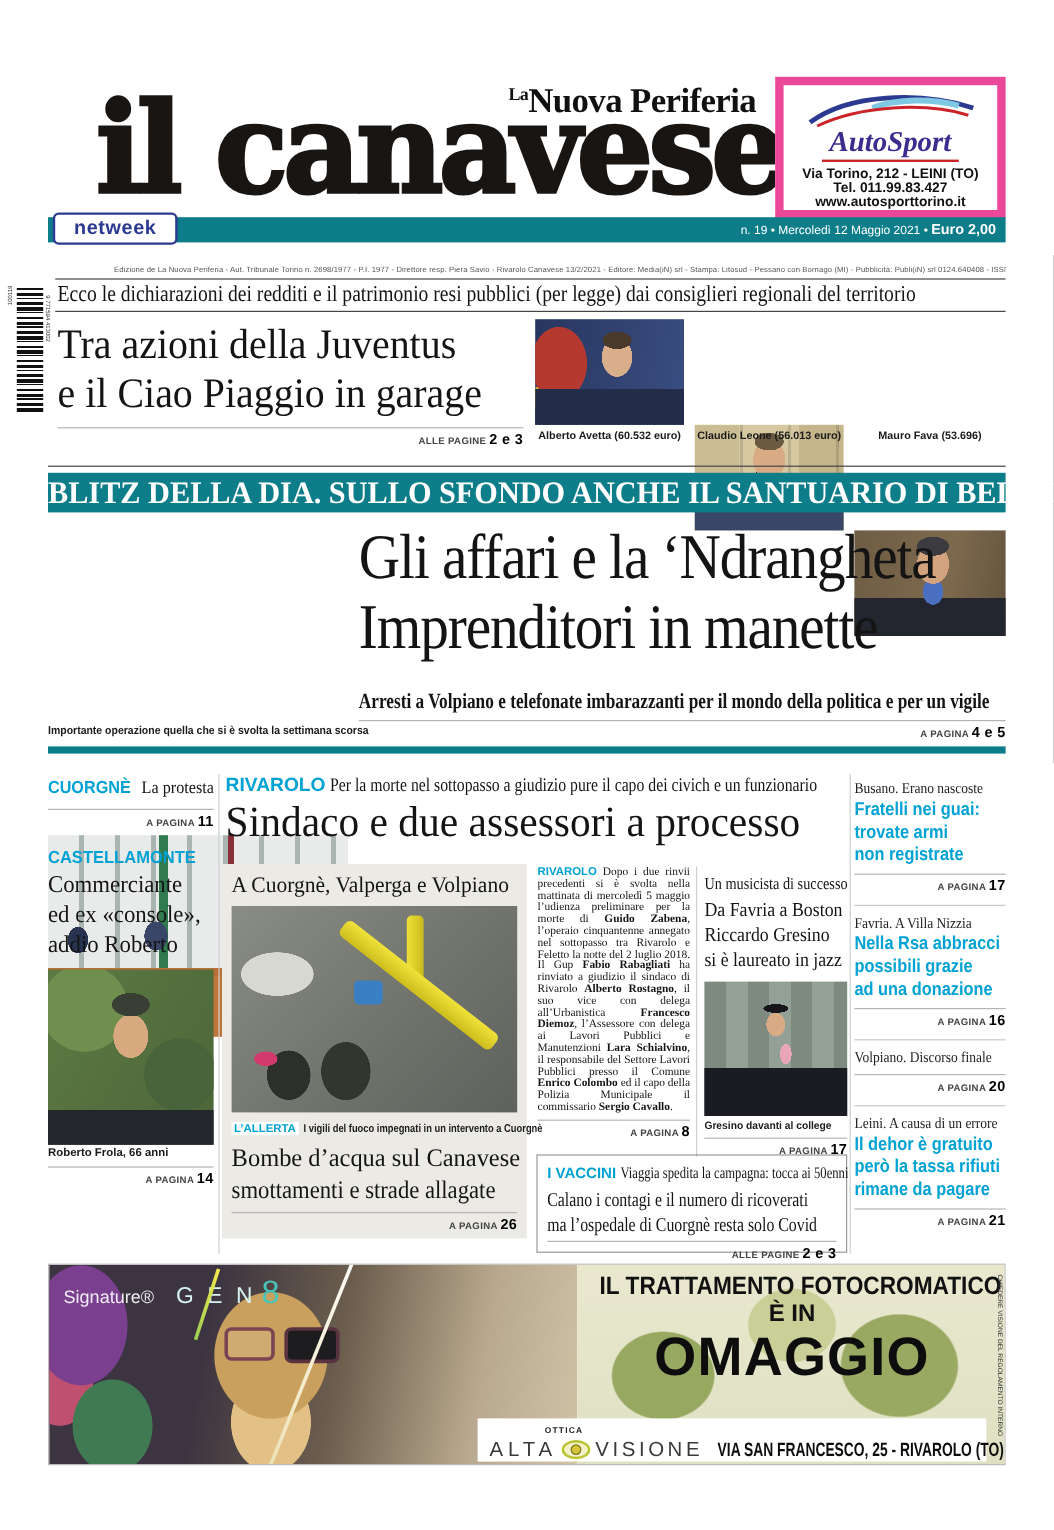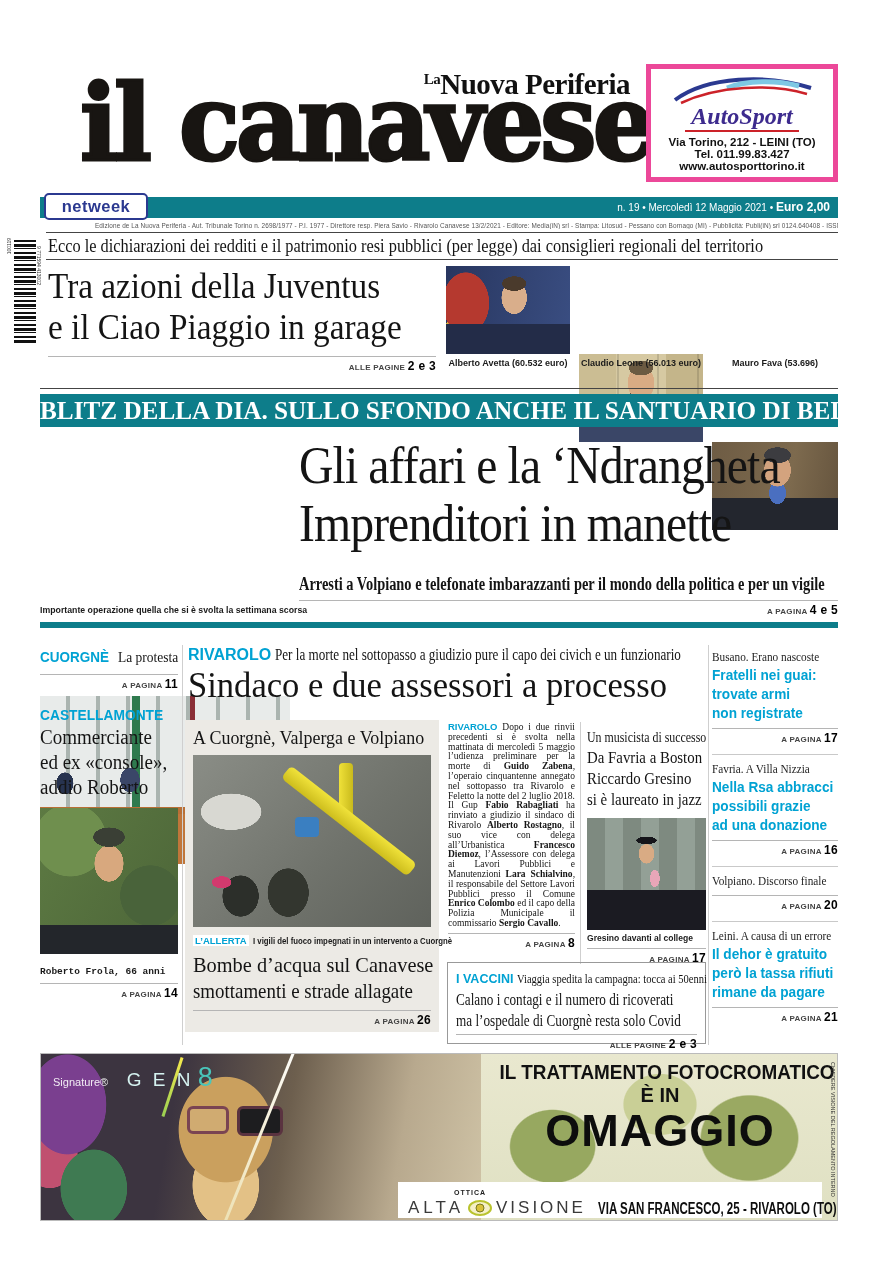--- a/index.html
+++ b/index.html
@@ -104,34 +104,34 @@
 <div class="page">
 
   <div class="abs" style="left:40px;top:62px;width:798px;height:122px;">
     <div class="abs serif" style="right:208px;top:6px;font-weight:bold;font-size:29px;color:#111;letter-spacing:-0.5px;">
       <span style="font-size:15px;vertical-align:10px;">La</span><span>Nuova Periferia</span>
     </div>
     <div class="abs" style="left:40px;top:12px;font-family:'DejaVu Serif',serif;font-weight:900;font-size:104px;line-height:100px;color:#181512;letter-spacing:-4px;-webkit-text-stroke:3px #181512;">
       <span class="sx" style="--sx:0.96">il canavese</span>
     </div>
 
-    <div class="abs" style="right:0;top:2px;width:192px;height:118px;border:5px solid #ec4899;background:#fff;text-align:center;">
+    <div class="abs" style="right:0;top:2px;width:192px;height:118px;border:7px solid #ec4899;background:#fff;text-align:center;">
       <svg width="150" height="34" viewBox="0 0 150 34" style="margin-top:3px;">
         <path d="M8 28 C 40 4, 100 2, 144 16" stroke="#2b3990" fill="none" stroke-width="4"></path>
         <path d="M60 16 C 80 8, 110 8, 132 14" stroke="#7ec8e3" fill="none" stroke-width="5"></path>
         <path d="M14 31 C 50 14, 104 11, 140 22" stroke="#cc2229" fill="none" stroke-width="2.5"></path>
       </svg>
       <div class="serif" style="font-style:italic;font-weight:bold;font-size:24px;color:#3d2b8e;margin-top:-8px;border-bottom:2px solid #cc2229;display:inline-block;padding:0 6px;">AutoSport</div>
       <div class="sans" style="font-weight:bold;font-size:11.5px;color:#111;margin-top:4px;">Via Torino, 212 - LEINI (TO)</div>
       <div class="sans" style="font-weight:bold;font-size:11.5px;color:#111;">Tel.  011.99.83.427</div>
       <div class="sans" style="font-weight:bold;font-size:11.5px;color:#111;">www.autosporttorino.it</div>
     </div>
   </div>
 
-  <div class="abs" style="left:40px;top:197px;width:798px;height:21px;background:var(--teal);">
+  <div class="abs" style="left:40px;top:181px;width:798px;height:21px;background:var(--teal);">
     <div class="abs sans" style="left:4px;top:-4px;width:104px;height:27px;background:#fff;border:2px solid var(--nwblue);border-radius:5px;text-align:center;line-height:23px;font-weight:bold;font-size:16.5px;color:var(--nwblue);letter-spacing:0.5px;">
       <span>netweek</span>
     </div>
     <div class="abs sans" style="right:8px;top:3px;font-size:10px;color:#fff;">
       <span>n. 19 • Mercoledì 12 Maggio 2021 • </span><b style="font-size:12px;">Euro 2,00</b>
     </div>
   </div>
   <div class="abs sans" style="left:95px;top:222px;width:743px;font-size:6.4px;color:#555;letter-spacing:0.1px;white-space:nowrap;overflow:hidden;">Edizione de La Nuova Periferia - Aut. Tribunale Torino n. 2698/1977 - P.I. 1977 - Direttore resp. Piera Savio - Rivarolo Canavese 13/2/2021 - Editore: Media(iN) srl - Stampa: Litosud - Pessano con Bornago (MI) - Pubblicità: Publi(iN) srl 0124.640408 - ISSN 1594-4131 - Poste Italiane s.p.a - Spedizione in A.P. - D.L. 353/2003 (conv. in L. 27/02/2004 n° 46) - art. 1 comma 1 - DCB LO - MI</div>
 
   <div class="abs" style="left:8px;top:238px;width:30px;height:108px;">
@@ -198,21 +198,21 @@
     <div style="margin-top:16px;">
       <div class="cyanlab" style="font-size:14.5px;">
         <span class="sx" style="--sx:0.95">CASTELLAMONTE</span>
       </div>
       <div class="hl" style="font-size:20px;line-height:25px;margin-top:2px;">
         <span class="sx" style="--sx:0.95">Commerciante</span><br>
         <span class="sx" style="--sx:0.95">ed ex «console»,</span><br>
         <span class="sx" style="--sx:0.95">addio Roberto</span>
       </div>
       <div class="photo ph-frola" style="width:138px;height:146px;margin-top:8px;"></div>
-      <div class="cap" style="margin-top:12px;font-family:Liberation Mono, monospace;">Roberto Frola, 66 anni</div>
+      <div class="cap" style="margin-top:1px;">Roberto Frola, 66 anni</div>
       <div class="pref" style="margin-top:6px;">
         <span>A PAGINA</span> <b>14</b>
       </div>
     </div>
   </div>
 
   <div class="abs" style="left:188px;top:646px;width:518px;white-space:nowrap;">
     <span class="cyanlab" style="font-size:16px;">RIVAROLO</span>
     <span class="hl sx" style="--sx:0.82;font-size:16px;">Per la morte nel sottopasso a giudizio pure il capo dei civich e un funzionario</span>
   </div>
@@ -319,21 +319,21 @@
 
   <div class="abs" style="left:40px;top:1053px;width:798px;height:168px;border:1px solid #bbb;overflow:hidden;">
     <div class="abs ad-left" style="left:0;top:0;width:440px;height:168px;">
 
       <div class="abs" style="left:146px;top:52px;width:42px;height:28px;border:3px solid #7a4452;border-radius:6px;background:rgba(255,255,255,.12);"></div>
       <div class="abs" style="left:196px;top:52px;width:46px;height:30px;border:3px solid #5a3340;border-radius:6px;background:#1d1d1f;"></div>
 
       <div class="abs" style="left:210px;top:-30px;width:3px;height:260px;background:linear-gradient(#fff,#e8d9a0);transform:rotate(22deg);"></div>
 
       <div class="abs" style="left:12px;top:8px;color:#fff;font-family:'Liberation Sans',sans-serif;">
-        <div style="font-size:11px;opacity:.9;display:inline-block;">Signature®</div>
+        <div style="font-size:15px;opacity:.9;display:inline-block;">Signature®</div>
         <span style="font-size:19px;letter-spacing:3px;color:#d5f2f0;margin-left:14px;">G E N</span>
         <span style="font-size:27px;color:#49c5bb;">8</span>
         <div class="abs" style="left:118px;top:-6px;width:3px;height:62px;background:linear-gradient(#f5e94e,#9ad052);transform:rotate(18deg);"></div>
       </div>
     </div>
     <div class="abs ad-right" style="left:440px;top:0;width:358px;height:168px;">
       <div class="sans" style="text-align:center;margin-top:6px;font-weight:bold;font-size:21px;color:#111;">
         <span class="sx" style="--sx:0.9;transform-origin:center top;">IL TRATTAMENTO FOTOCROMATICO</span>
       </div>
       <div class="sans" style="text-align:center;font-weight:bold;font-size:20px;color:#111;">È IN</div>

